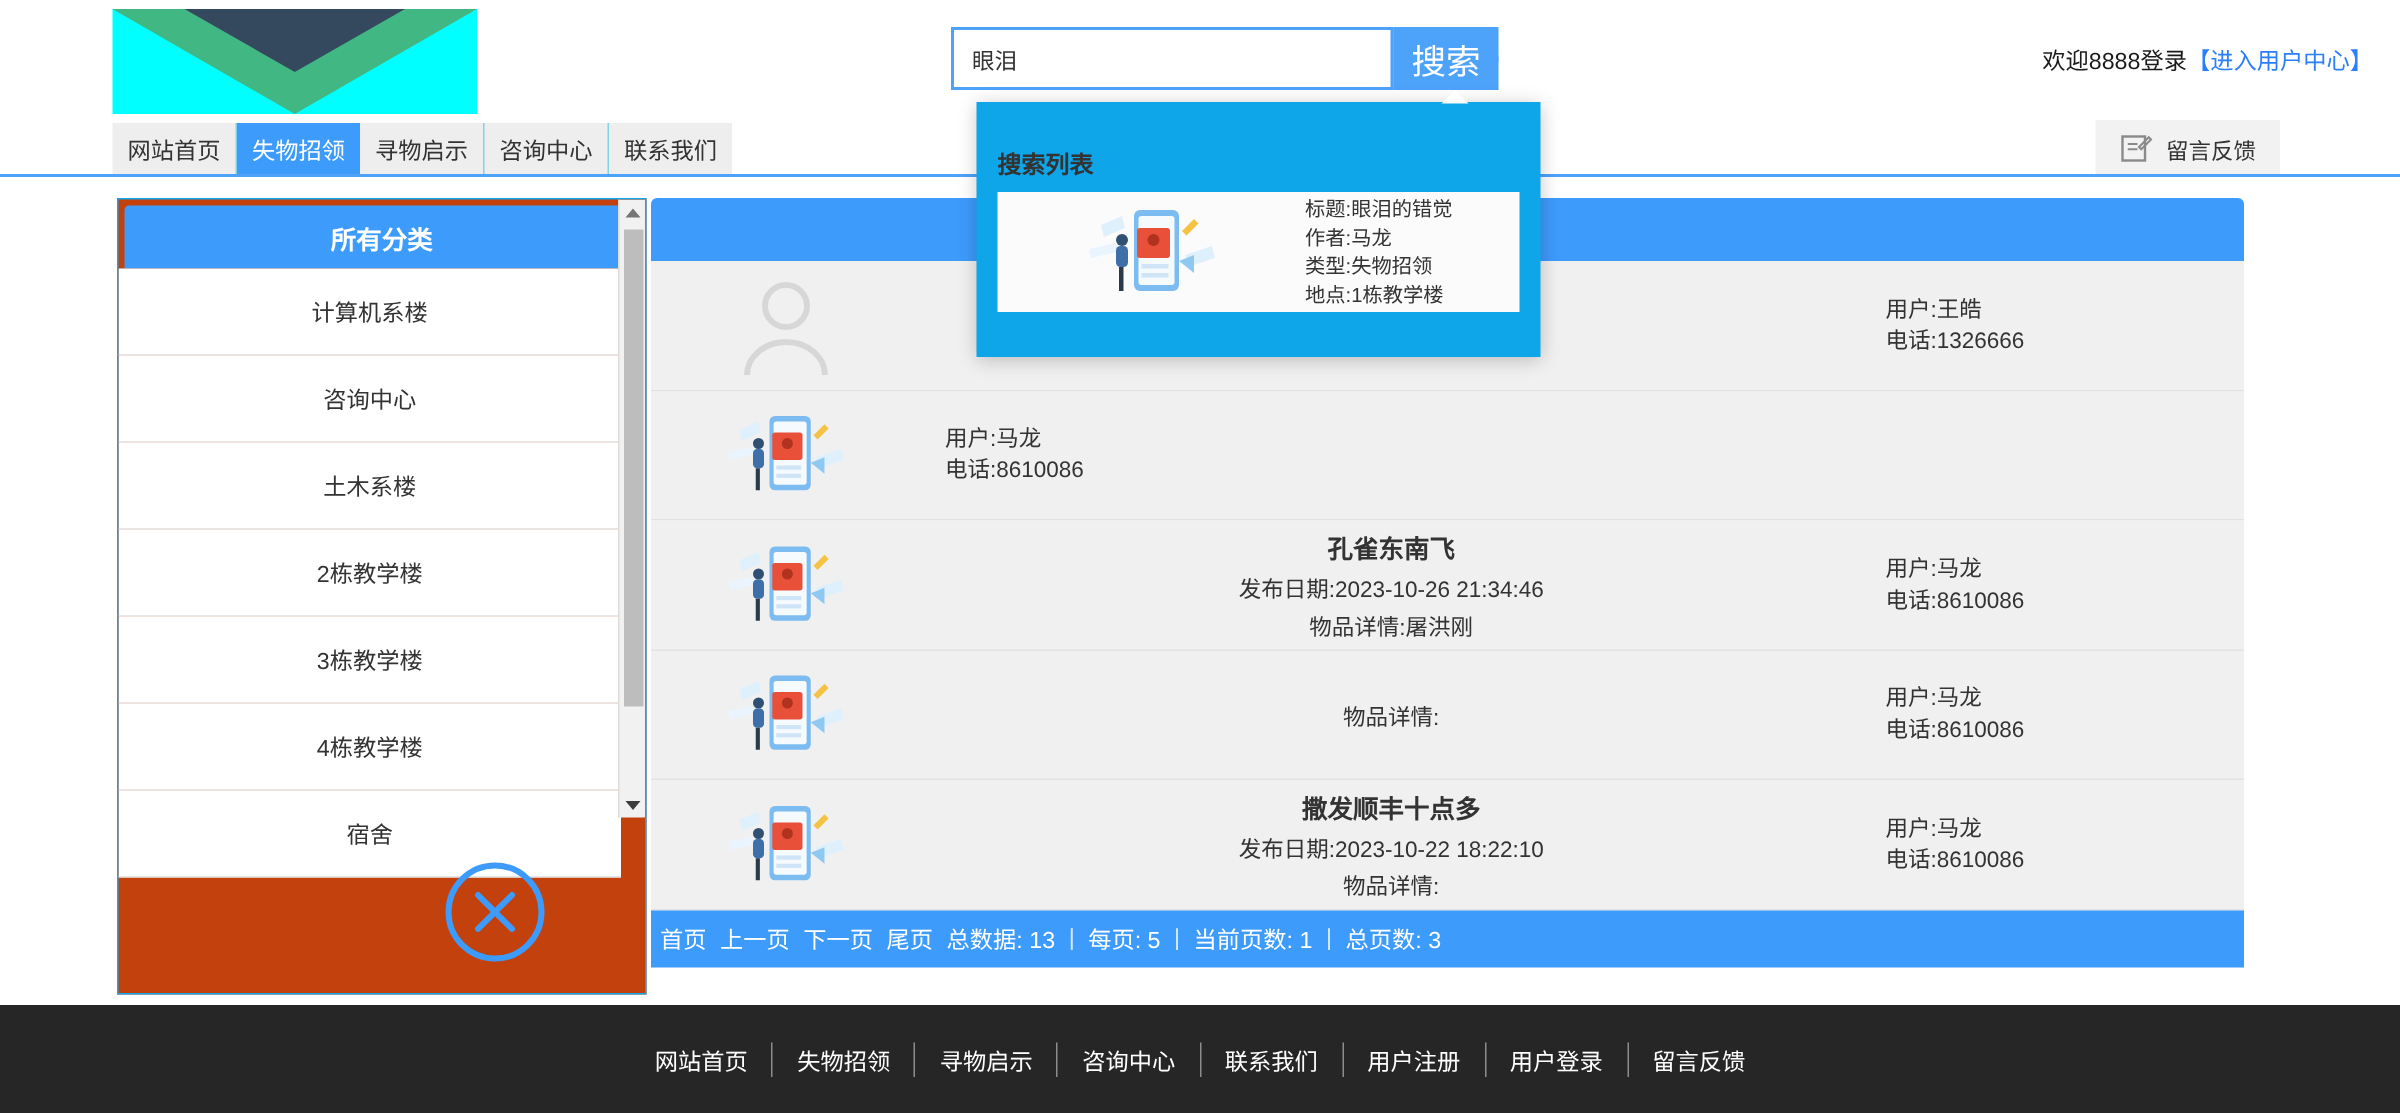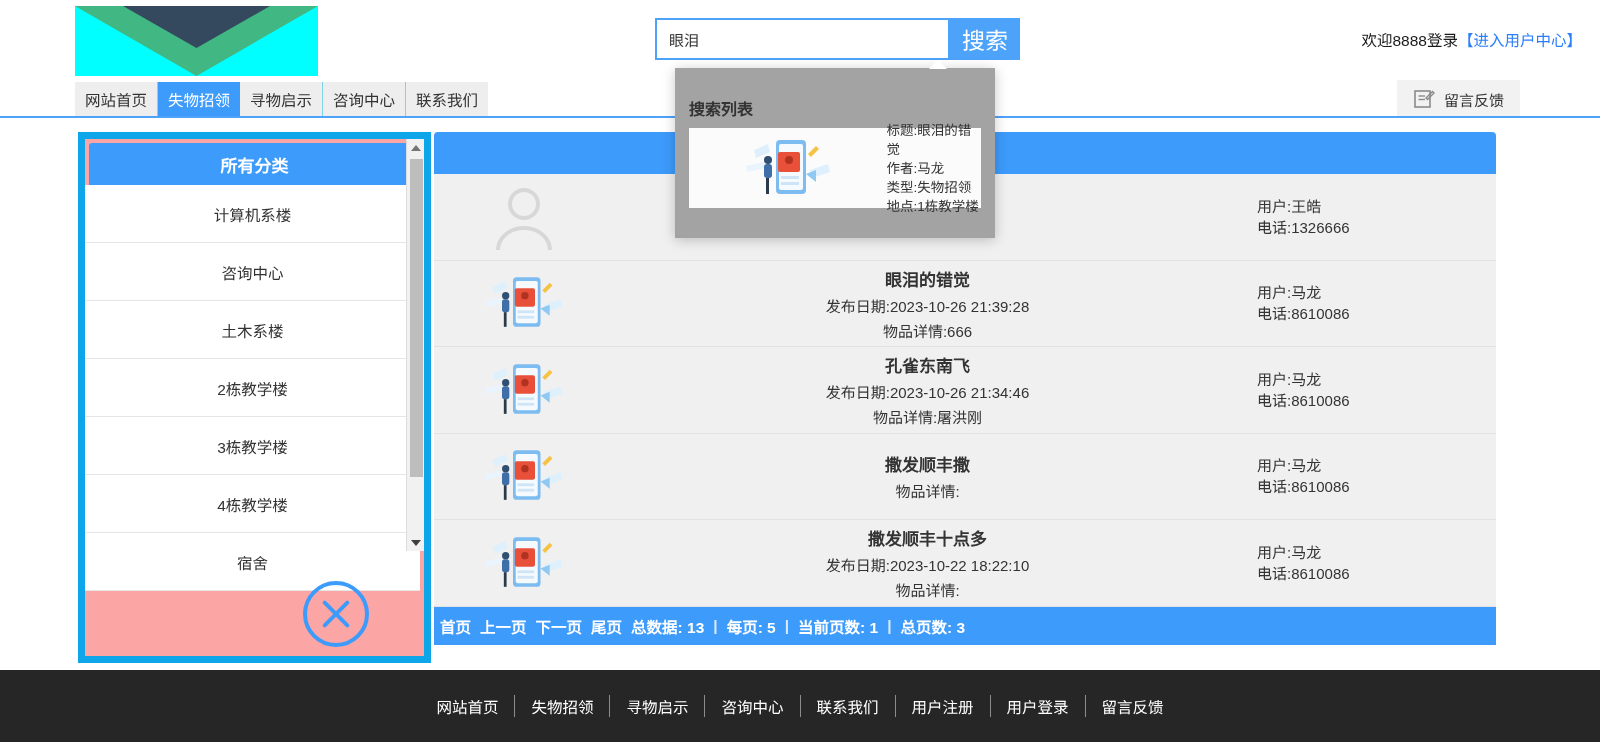--- a/index.html
+++ b/index.html
@@ -22,21 +22,21 @@
     position: absolute;
     left: 75px; top: 6px;
     width: 243px; height: 70px;
     background: #00ffff;
     overflow: hidden;
   }
   .logo svg { display: block; }
 
   .searchwrap {
     position: absolute;
-    left: 655px; top: 18px;
+    left: 634px; top: 18px;
     width: 365px; height: 42px;
     display: flex;
     background: #4da2fa;
     border-radius: 21px;
   }
   .search-input {
     width: 295px; height: 42px;
     border: 2px solid #4da2fa;
     background: #ffffff;
     outline: none;
@@ -52,25 +52,24 @@
     color: #ffffff;
     font-size: 23px;
     cursor: pointer;
     font-family: "Liberation Sans", "DejaVu Sans", sans-serif;
   }
 
   
   .search-dropdown {
     position: absolute;
     left: 651px; top: 68px;
-    width: 320px; height: 170px;
-    background: #a3a3a3;
+    width: 376px; height: 170px;
+    background: #0ea5e9;
     box-shadow: 0 2px 12px rgba(0,0,0,.22);
     z-index: 60;
-    margin-left: 24px;
   }
   .search-dropdown:before {
     content: "";
     position: absolute;
     right: 48px; top: -8px;
     border-left: 9px solid transparent;
     border-right: 9px solid transparent;
     border-bottom: 9px solid #ffffff;
   }
   .sd-title {
@@ -144,22 +143,22 @@
     position: relative;
     height: 556px;
     background: #ffffff;
   }
 
   
   .sidebar {
     position: absolute;
     left: 78px; top: 14px;
     width: 353px; height: 531px;
-    border: 7px solid #0ea5e9;
-    background: #fca5a5;
+    border: 1px solid #0ea5e9;
+    background: #c2410c;
     overflow: hidden;
   }
   .cat-head {
     margin: 4px 4px 0 4px;
     height: 42px;
     background: #3d9bfc;
     border-radius: 3px 3px 0 0;
     color: #ffffff;
     font-size: 17px;
     font-weight: bold;
@@ -263,21 +262,20 @@
   }
   .pager {
     height: 38px;
     background: #3d9bfc;
     color: #ffffff;
     font-size: 15.5px;
     display: flex;
     align-items: center;
     gap: 9px;
     padding-left: 6px;
-    font-weight: bold;
   }
   .pager a { color: #fff; text-decoration: none; cursor: pointer; }
   .pager .sep { opacity: .8; }
 
   
   .footer {
     position: absolute;
     left: 0; bottom: 0;
     width: 1600px; height: 72px;
     background: #262626;
@@ -455,25 +453,20 @@
             <circle cx="55" cy="28" r="4" fill="#b0321f"></circle>
             <rect x="47" y="44" width="18" height="3" fill="#cfe4f7"></rect>
             <rect x="47" y="50" width="18" height="3" fill="#cfe4f7"></rect>
             <rect x="30" y="32" width="8" height="14" rx="3" fill="#3f6fa8"></rect>
             <circle cx="34" cy="28" r="4" fill="#2f4f73"></circle>
             <rect x="32" y="46" width="3" height="16" fill="#2b3a4a"></rect>
             <path d="M74 22 L82 14 L85 17 L77 25 Z" fill="#f5c244"></path>
             <path d="M72 42 L82 38 L82 50 Z" fill="#8fc9f2"></path>
           </svg>
         </div>
-        <div class="row-mid">
-          <div class="row-title">眼泪的错觉</div>
-          <div class="row-date">发布日期:2023-10-26 21:39:28</div>
-          <div class="row-desc">物品详情:666</div>
-        </div>
         <div class="row-right">
           <div>用户:马龙</div>
           <div>电话:8610086</div>
         </div>
       </div>
 
       <div class="row">
         <div class="row-thumb">
           <svg width="100" height="66" viewBox="0 0 108 72">
             <path d="M20 18 L34 12 L36 20 L22 26 Z" fill="#dff0fd"></path>
@@ -516,21 +509,20 @@
             <rect x="47" y="44" width="18" height="3" fill="#cfe4f7"></rect>
             <rect x="47" y="50" width="18" height="3" fill="#cfe4f7"></rect>
             <rect x="30" y="32" width="8" height="14" rx="3" fill="#3f6fa8"></rect>
             <circle cx="34" cy="28" r="4" fill="#2f4f73"></circle>
             <rect x="32" y="46" width="3" height="16" fill="#2b3a4a"></rect>
             <path d="M74 22 L82 14 L85 17 L77 25 Z" fill="#f5c244"></path>
             <path d="M72 42 L82 38 L82 50 Z" fill="#8fc9f2"></path>
           </svg>
         </div>
         <div class="row-mid">
-          <div class="row-title">撒发顺丰撒</div>
           <div class="row-desc">物品详情:</div>
         </div>
         <div class="row-right">
           <div>用户:马龙</div>
           <div>电话:8610086</div>
         </div>
       </div>
 
       <div class="row">
         <div class="row-thumb">

